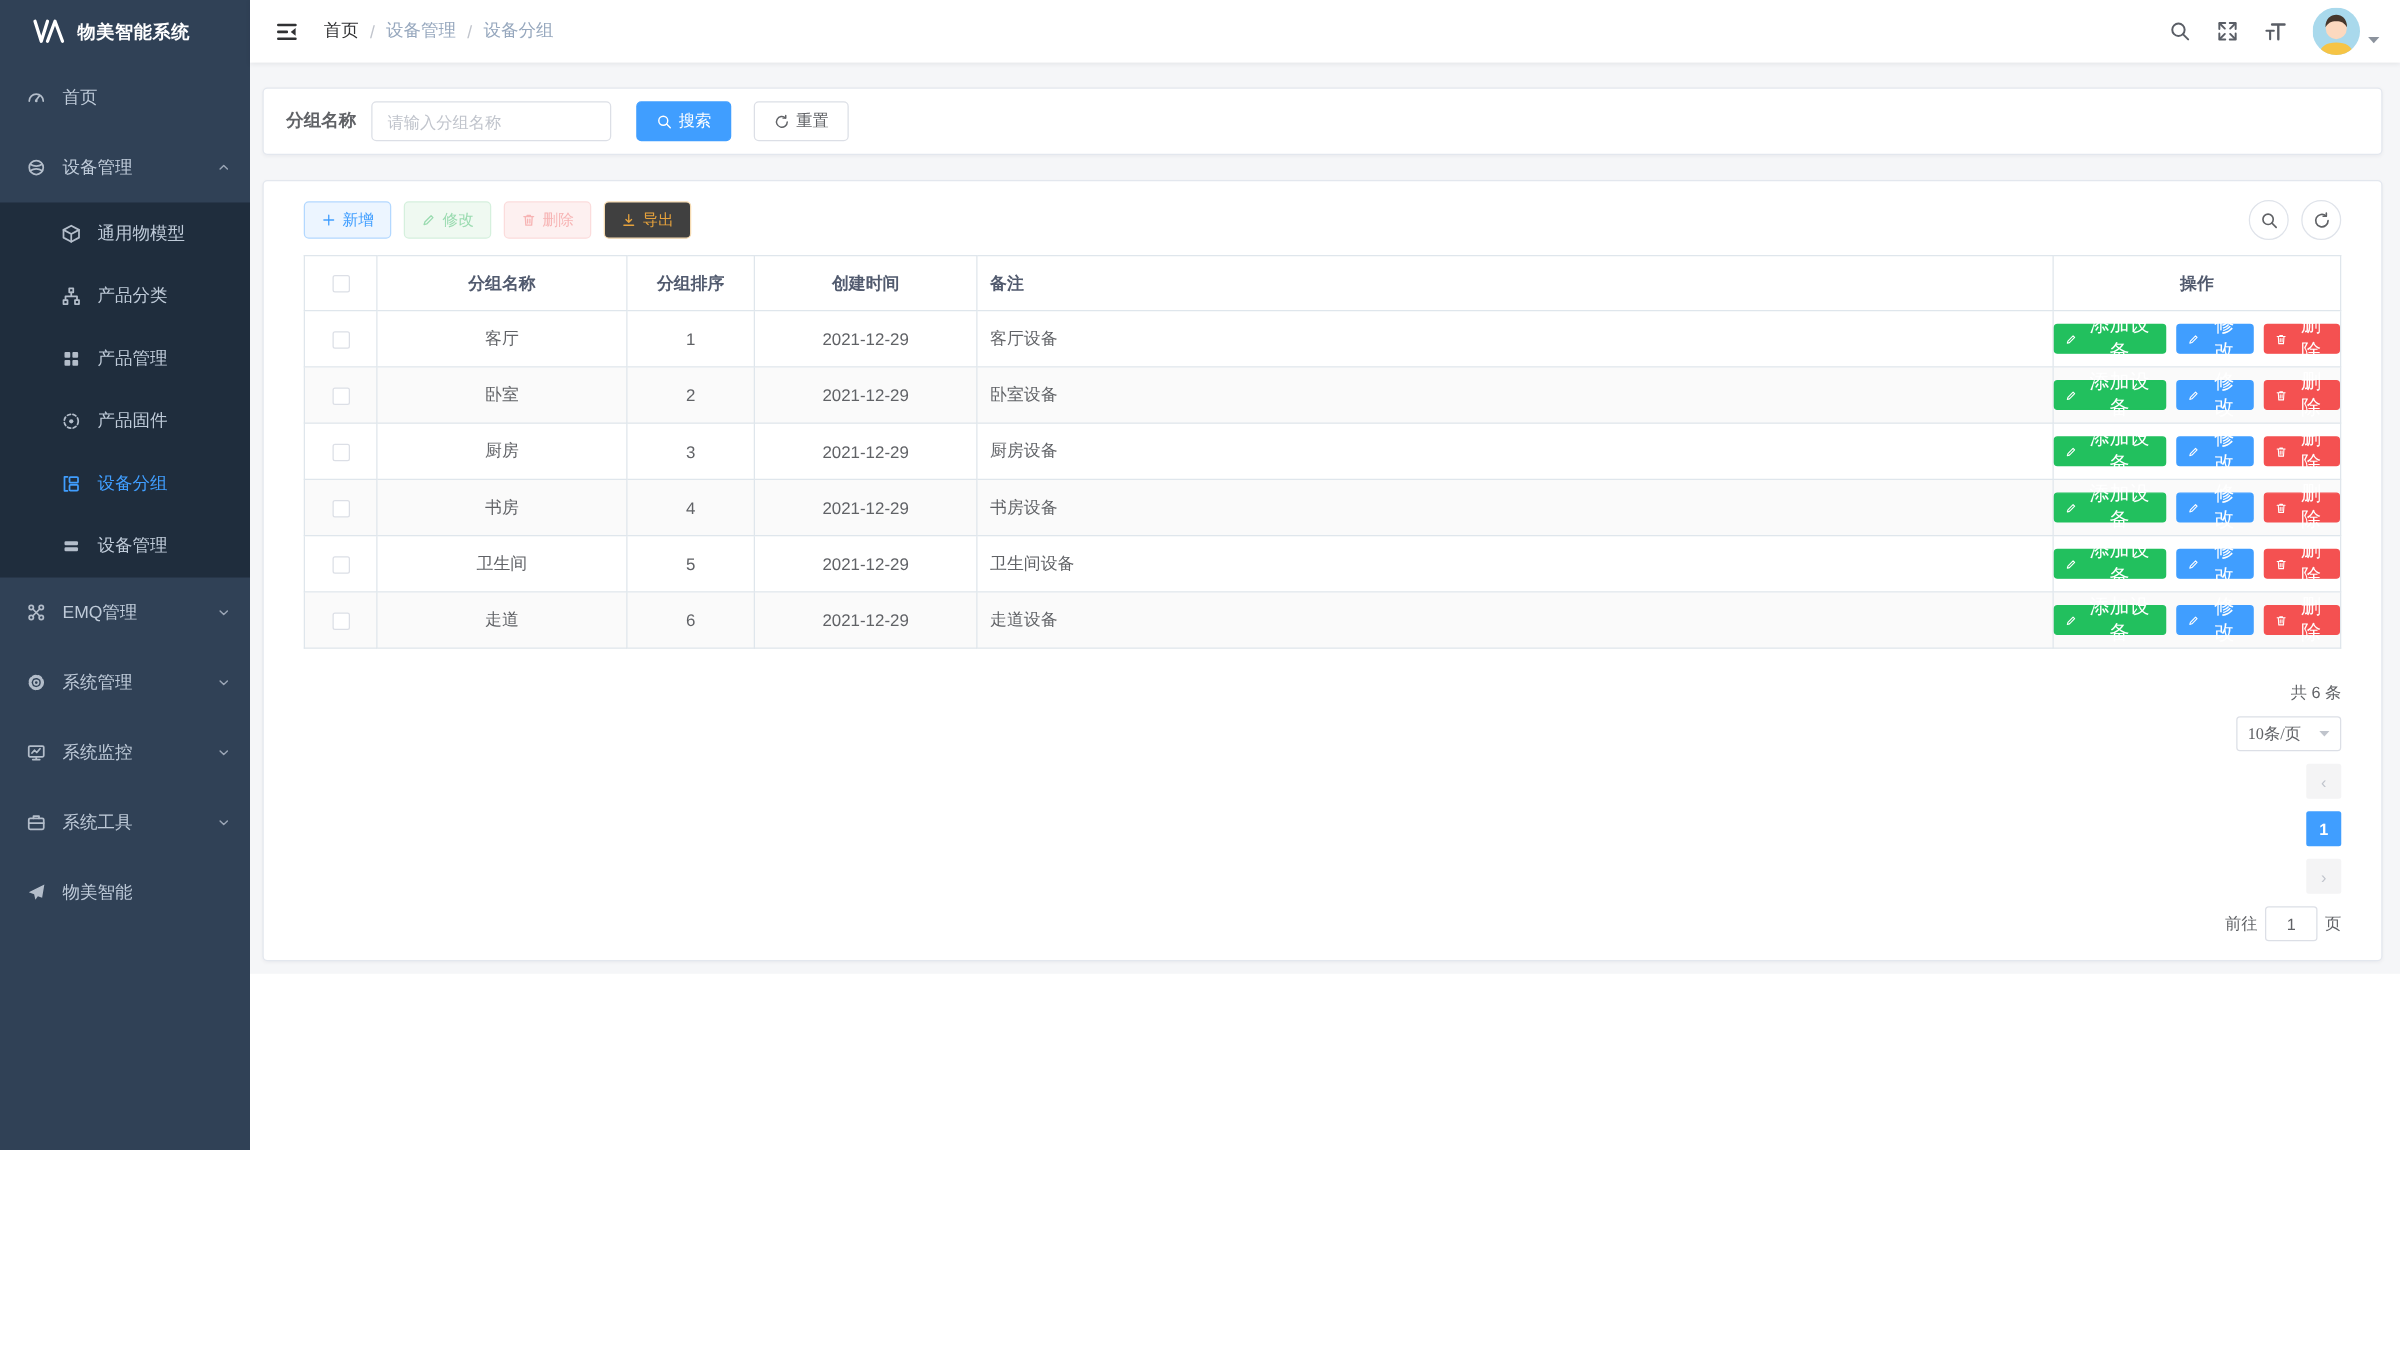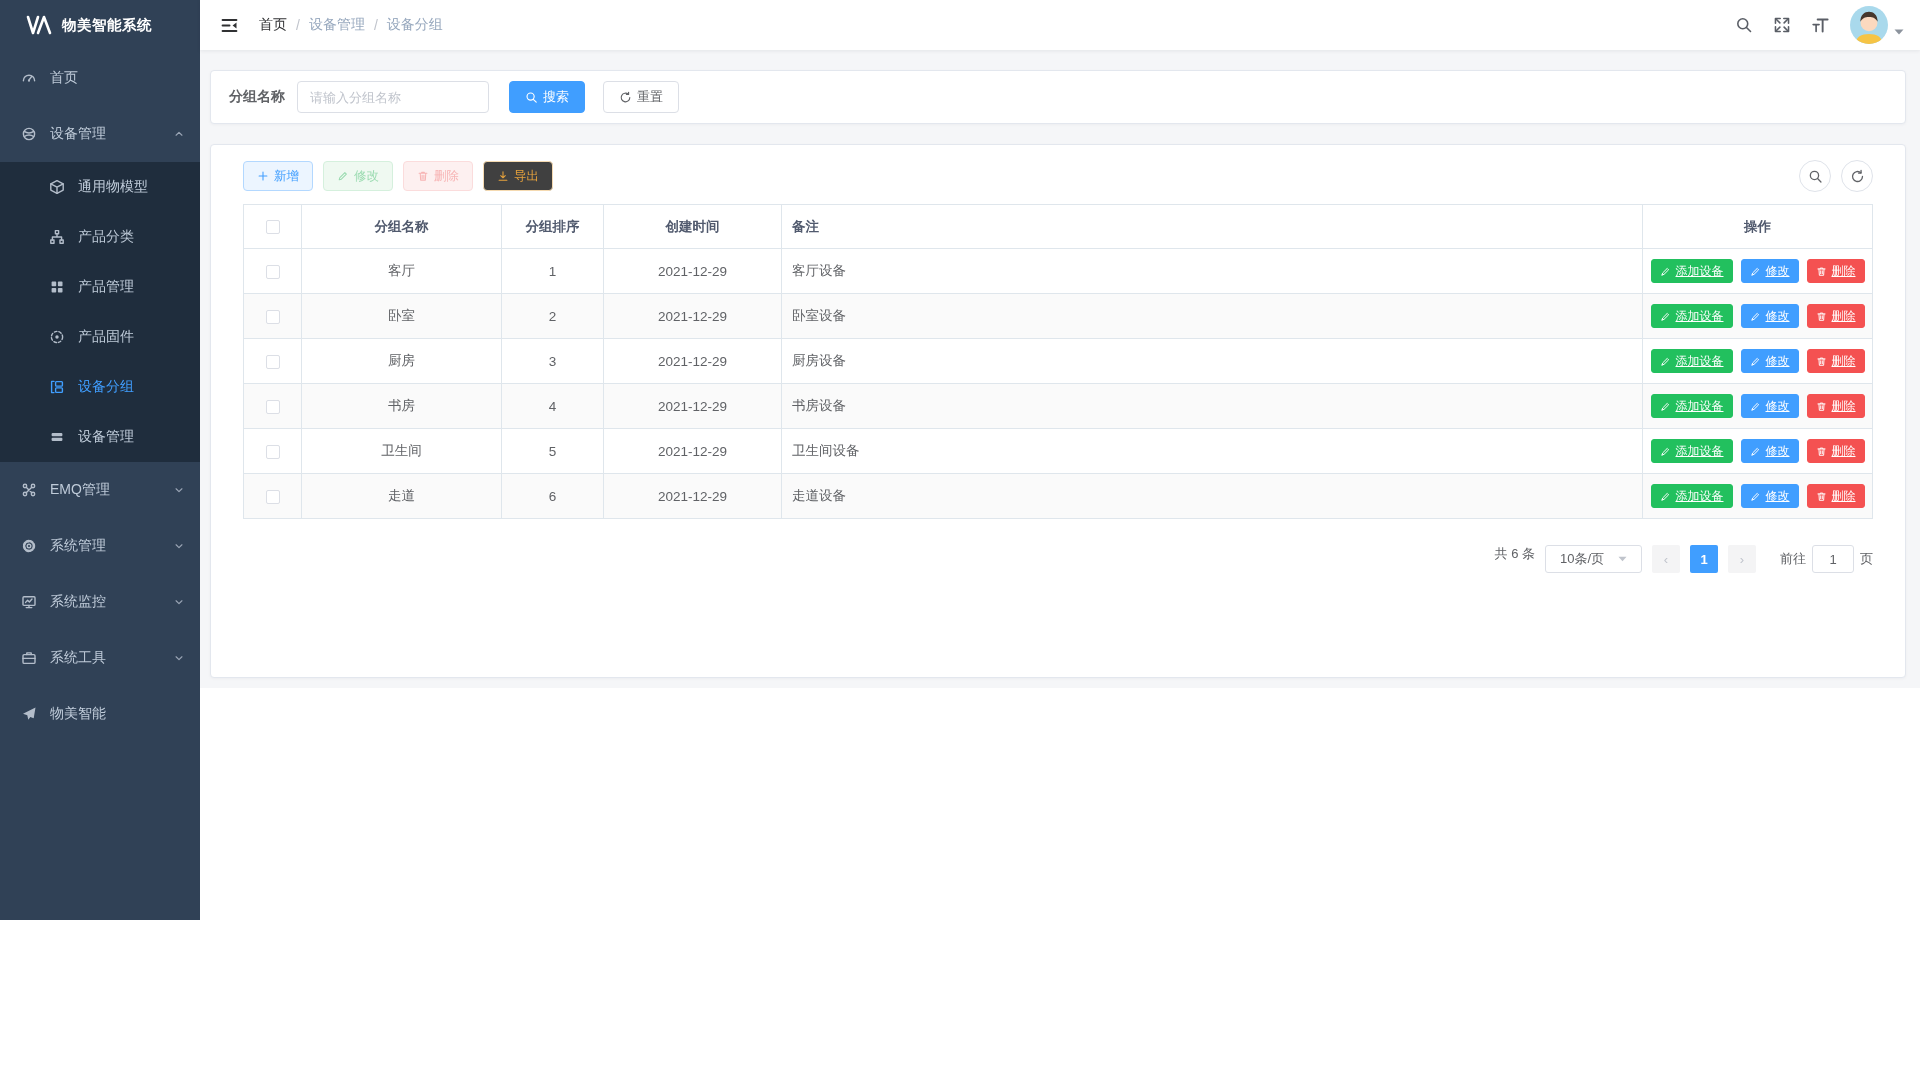--- a/index.html
+++ b/index.html
@@ -74,29 +74,29 @@
   table { width:100%; border-collapse:collapse; table-layout:fixed; }
   th,td { border:1px solid #dfe6ec; font-size:13.5px; }
   th { height:44px; color:#515a6e; font-weight:bold; text-align:center; background:#fff; }
   td { height:45px; color:#606266; text-align:center; }
   th.left,td.left { text-align:left; padding-left:10px; }
   tbody tr:nth-child(even) td { background:#fafafa; }
   .checkbox { appearance:none; -webkit-appearance:none; width:14px; height:14px;
     border:1px solid #dcdfe6; border-radius:2px; background:#fff; cursor:pointer;
     vertical-align:middle; display:inline-block; }
   .cell-actions { display:flex; align-items:center; justify-content:center; gap:8px; }
-  .mini-btn { height:24px; padding:0 8px; font-size:12px; color:#fff; border-radius:3px;text-decoration:underline; }
+  .mini-btn { height:24px; padding:0 8px; font-size:16px; color:#fff; border-radius:3px; }
   .btn-add-device { background:#22c05e; border-color:#22c05e; }
   .btn-row-edit   { background:#409eff; border-color:#409eff; }
   .btn-row-delete { background:#f45151; border-color:#f45151; }
 
-  .pagination { margin-top:26px; display:flex; align-items:flex-start; justify-content:flex-end;
-    font-size:13px; color:#606266; gap:10px; }
-  .page-select { width:97px; height:28px; border:1px solid #dcdfe6; border-radius:3px;
-    display:flex; align-items:center; justify-content:center; gap:14px; color:#606266; cursor:pointer; }
+  .pagination { margin-top:26px; display:flex; align-items:flex-end; justify-content:flex-end;
+    font-size:13px; color:#606266; gap:10px;flex-direction:column; }
+  .page-select { width:84px; height:28px; border:1px solid #dcdfe6; border-radius:3px;
+    display:flex; align-items:center; justify-content:center; gap:14px; color:#606266; cursor:pointer;font-family:Liberation Serif, serif; }
   .page-select .caret { margin:0; color:#c0c4cc; }
   .page-btn { width:28px; height:28px; border-radius:2px; display:flex; align-items:center;
     justify-content:center; cursor:pointer; }
   .page-prev,.page-next { background:#f4f4f5; color:#c0c4cc; }
   .page-num { background:#409eff; color:#fff; font-weight:bold; }
   .goto { display:flex; align-items:center; gap:6px; margin-left:14px; }
   .goto-input { width:42px; height:28px; border:1px solid #dcdfe6; border-radius:3px;
     text-align:center; font-size:13px; color:#606266; outline:none;
     font-family:"Liberation Sans","DejaVu Sans",sans-serif; }
 </style>

